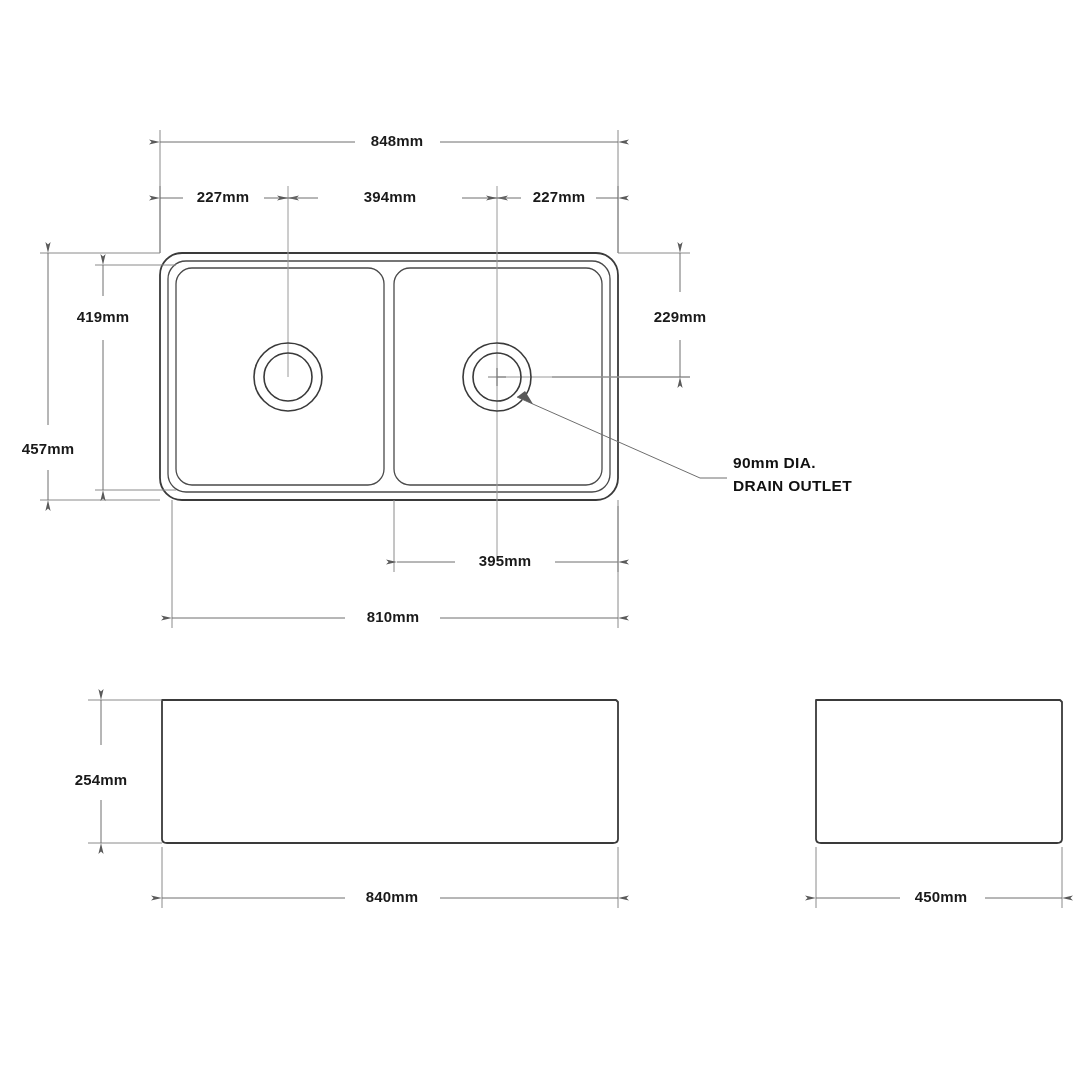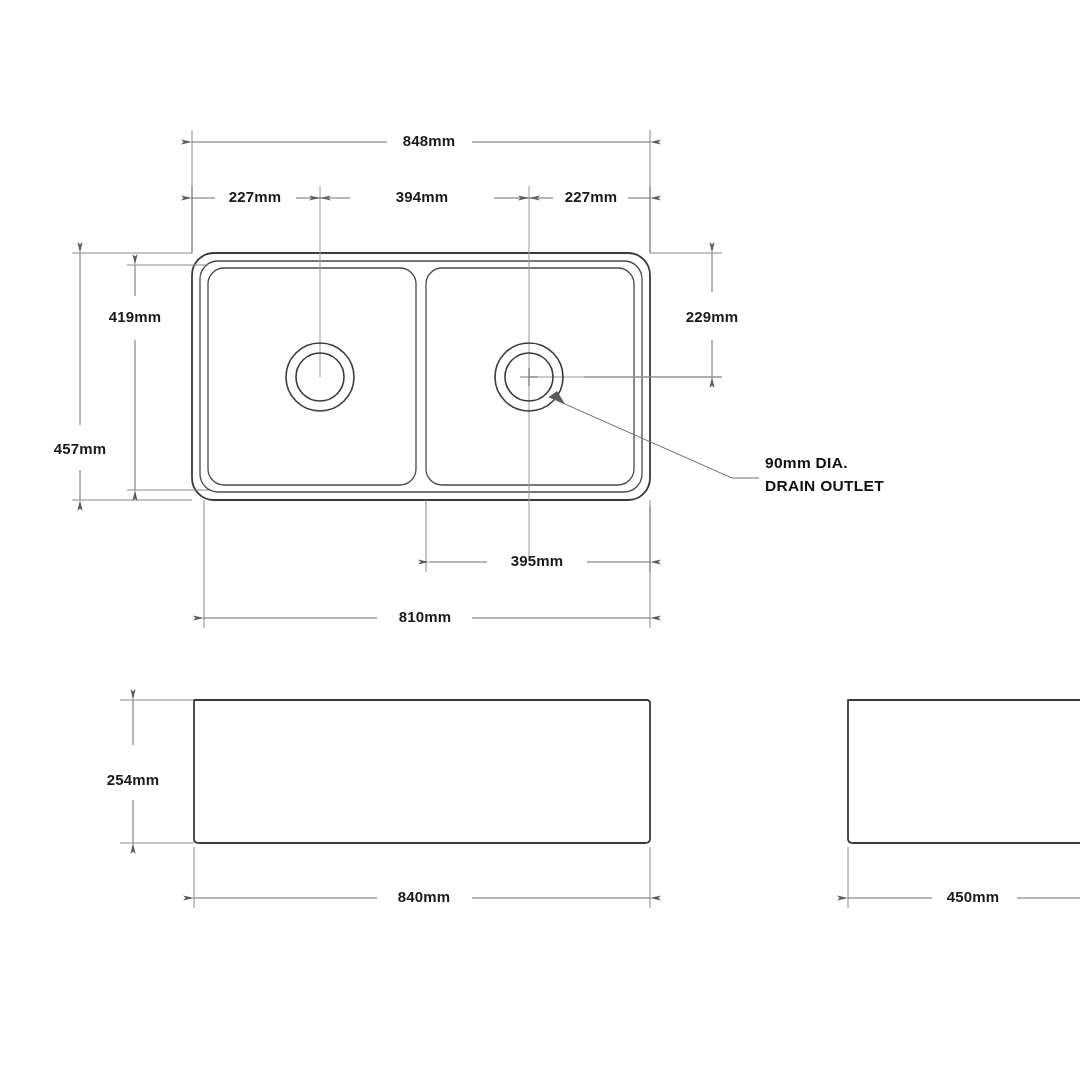--- a/index.html
+++ b/index.html
@@ -12,21 +12,20 @@
     width: 1080px;
     height: 1080px;
     font-family: "Liberation Sans", sans-serif;
     overflow: hidden;
   }
   #drawing-root {
     position: relative;
     width: 939px;
     height: 1080px;
     background: #ffffff;
-    margin-left: 32px;
   }
   svg#drawing {
     display: block;
     width: 1080px;
     height: 1080px;
   }
   .dim-line, .ext-line, .leader-line {
     stroke: #6e6e6e;
     stroke-width: 1;
     fill: none;

